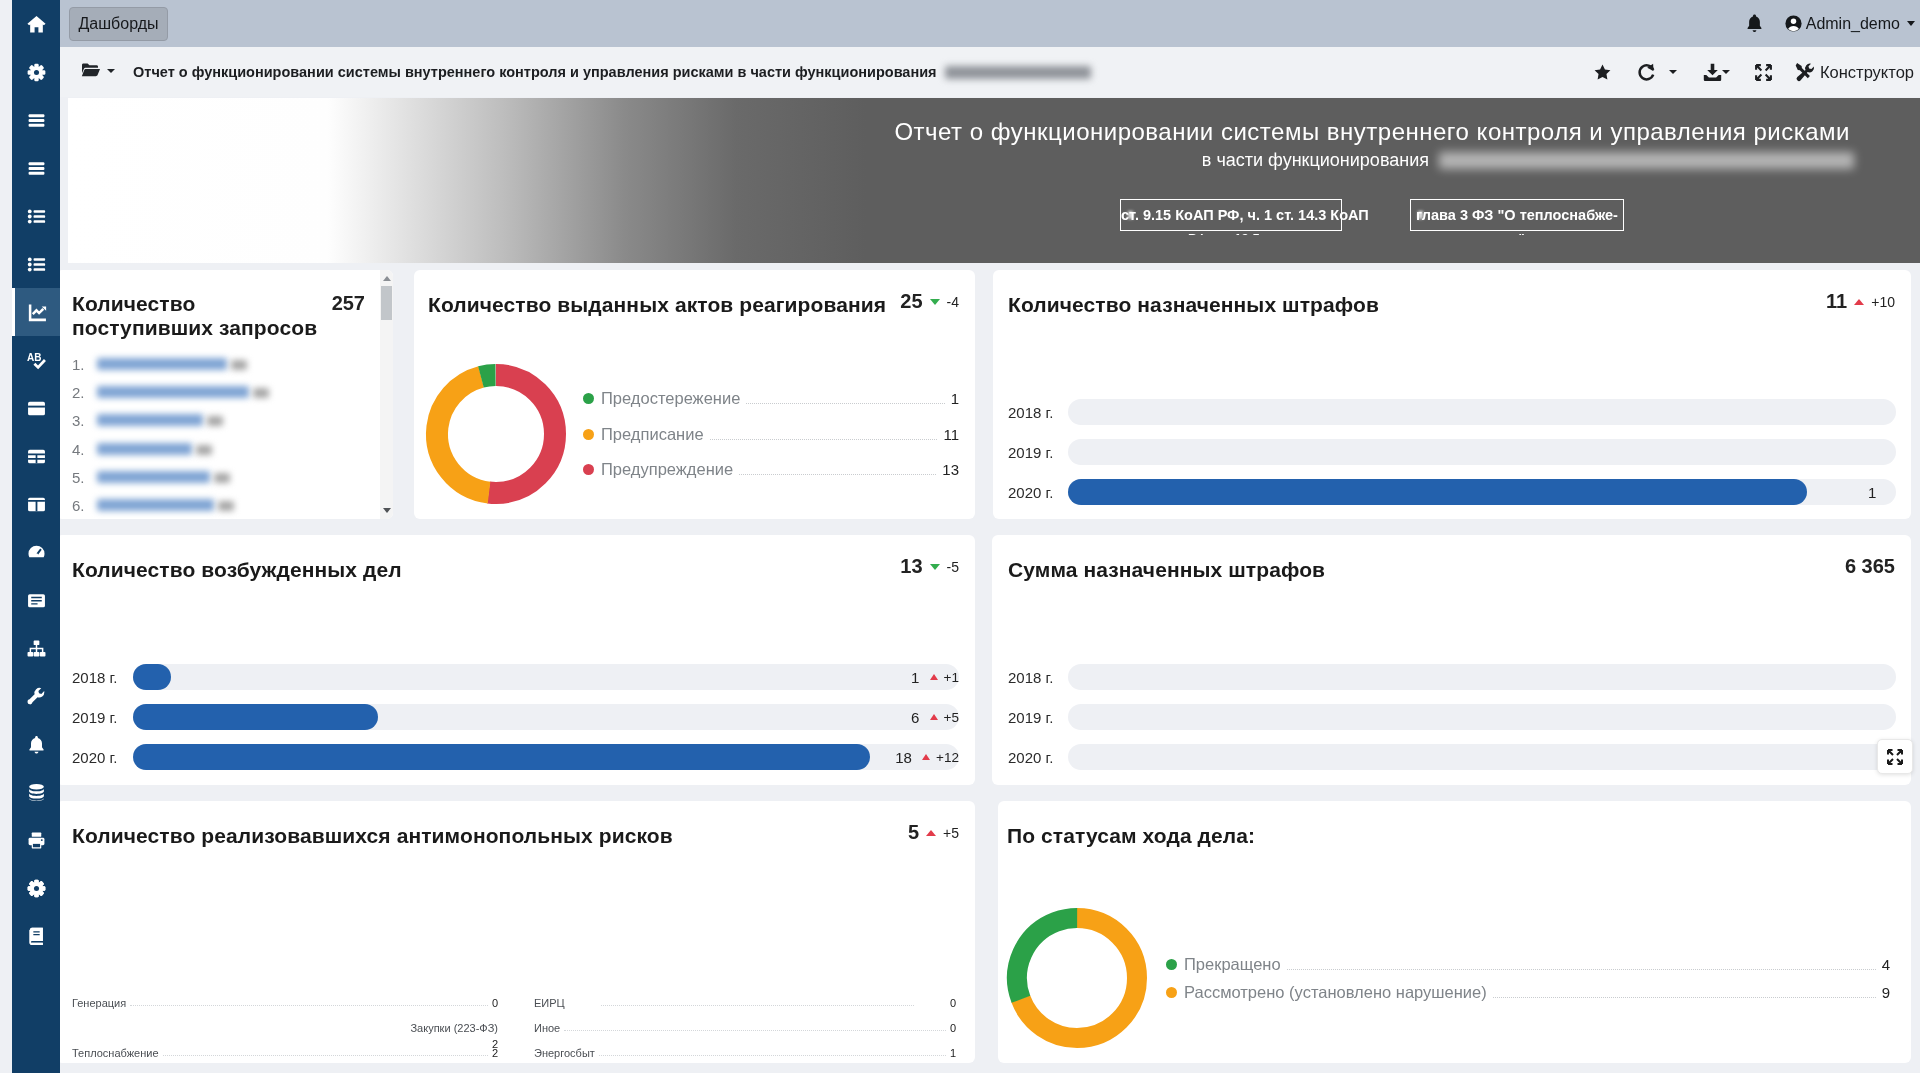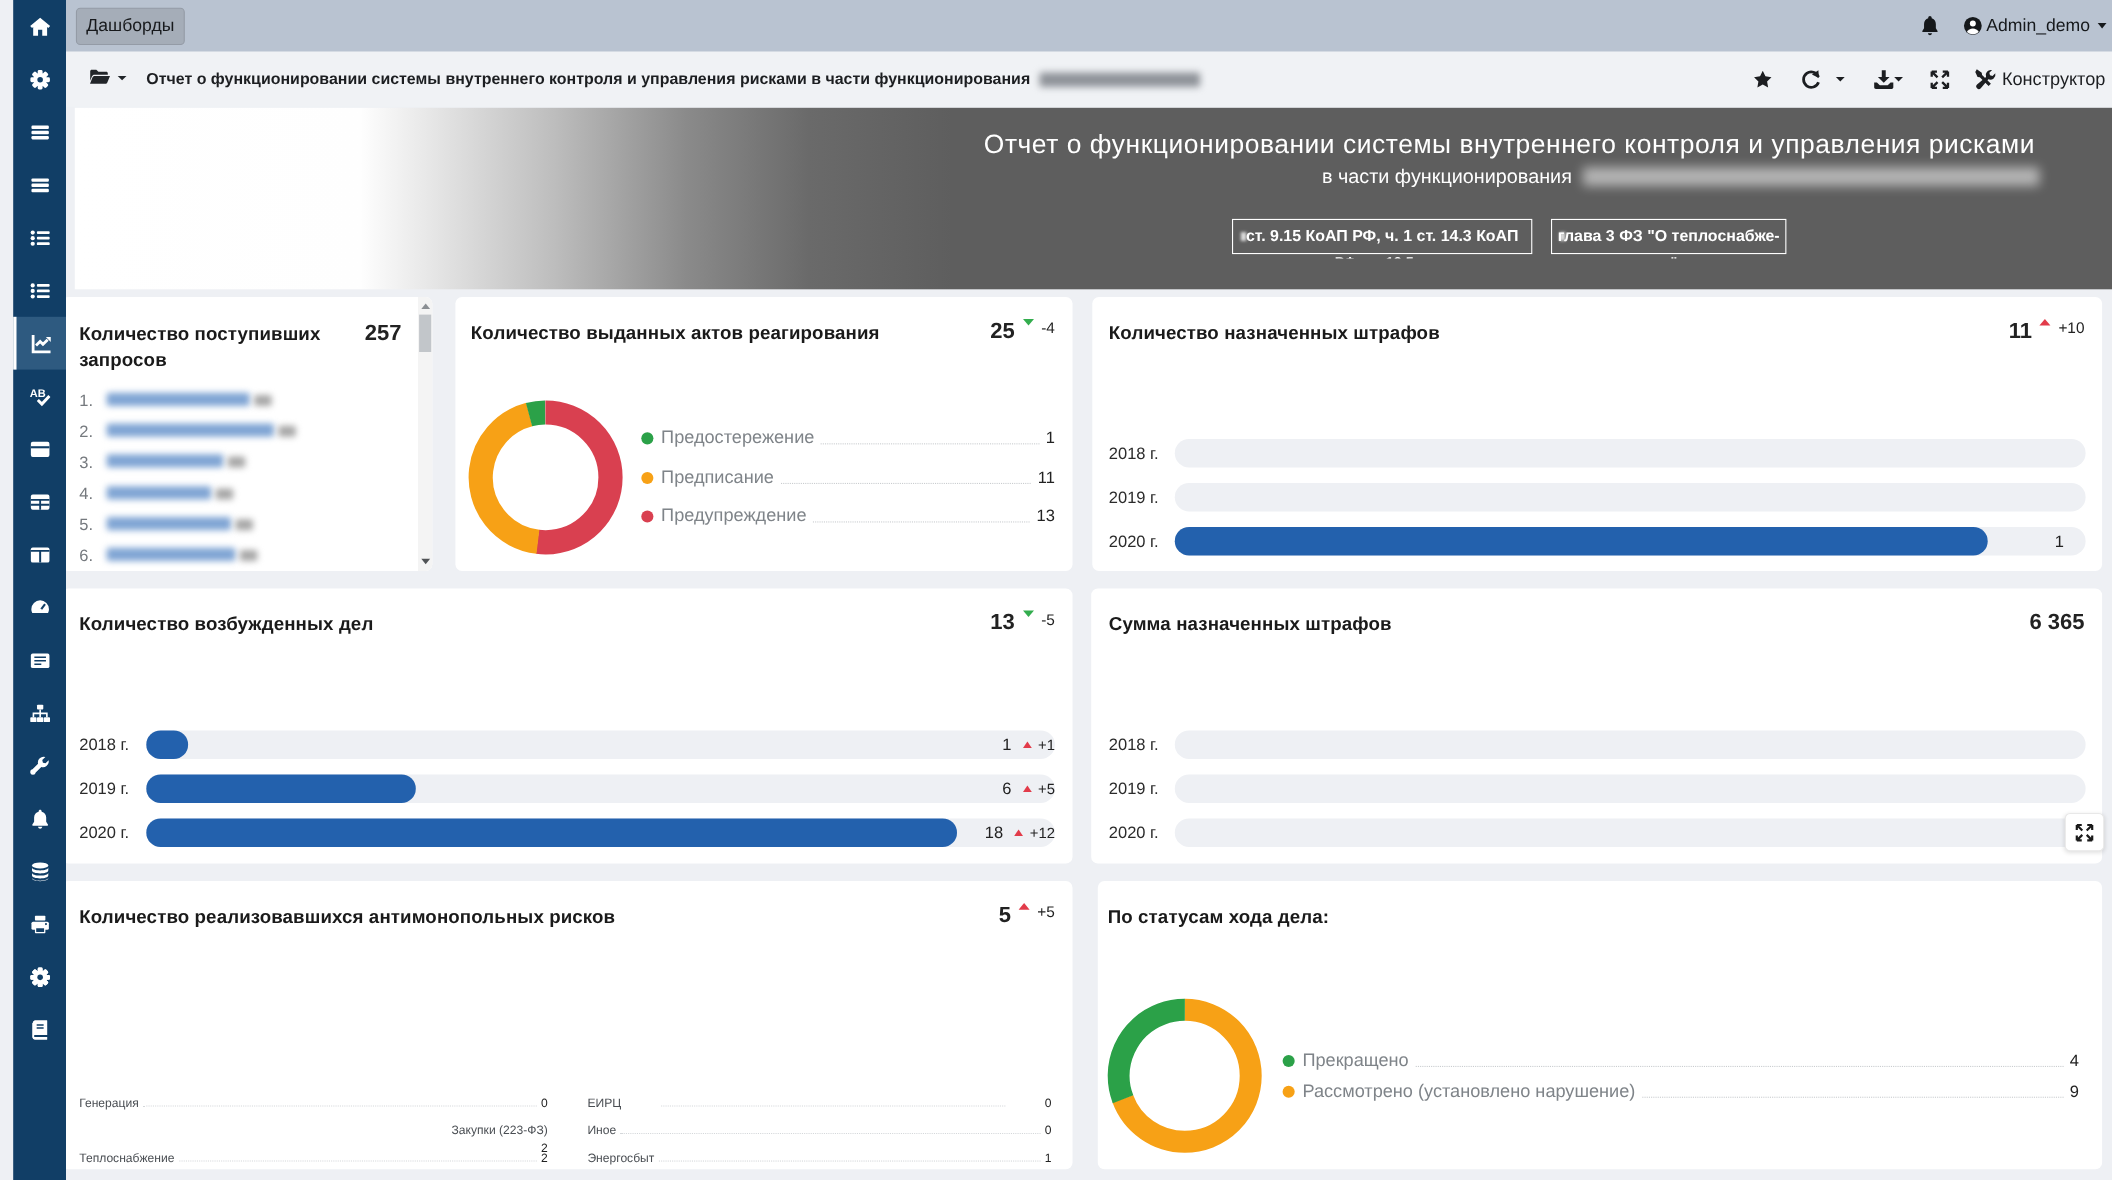--- a/index.html
+++ b/index.html
@@ -25,22 +25,22 @@
 
 
 .banner { left:56px; top:98px; width:1855px; height:165px; background:linear-gradient(90deg,#ffffff 0%,#fefefe 14%,#bdbdbd 23.5%,#8a8a8a 30%,#6a6a6a 36%,#5e5e5e 43%,#5e5e5e 100%); }
 .banner h1 { position:absolute; right:73px; top:20px; font-size:24px; font-weight:400; color:#fff; white-space:nowrap; letter-spacing:0.5px; }
 .banner .sub { position:absolute; right:69px; top:52px; font-size:18px; color:#fff; white-space:nowrap; display:flex; align-items:center; }
 .bbtn { position:absolute; top:101px; height:32px; border:1px solid #fff; color:#fff; font-size:14.5px; font-weight:700; text-align:center; line-height:30px; white-space:nowrap; }
 .bbtn .l2 { position:absolute; left:0; right:0; top:32px; height:3px; overflow:hidden; line-height:14px; font-size:13px; font-weight:700; }
 
 
 .card { position:absolute; background:#fff; border-radius:6px; }
-.ctitle { position:absolute; font-size:17px; font-weight:700; color:#1a1a1a; letter-spacing:0.1px; }
-.cval { position:absolute; display:flex; }
+.ctitle { position:absolute; font-size:21px; font-weight:700; color:#1a1a1a; letter-spacing:0.1px; }
+.cval { position:absolute; display:flex; align-items:center; }
 .cval b { font-size:20px; color:#222; }
 .tri-up { width:0; height:0; border-left:5.5px solid transparent; border-right:5.5px solid transparent; border-bottom:6.5px solid #e23b4a; display:inline-block; }
 .tri-dn { width:0; height:0; border-left:5.5px solid transparent; border-right:5.5px solid transparent; border-top:6.5px solid #33ad4e; display:inline-block; }
 .delta { font-size:14px; color:#222; }
 .blabel { position:absolute; font-size:15px; color:#2b2b2b; white-space:nowrap; }
 .btrack { position:absolute; height:26px; background:#eef0f4; border-radius:13px; }
 .bfill { position:absolute; height:26px; background:#2361ad; border-radius:13px; }
 .bval { position:absolute; font-size:15px; color:#222; display:flex; align-items:center; }
 
 
@@ -69,21 +69,21 @@
 
 .fa { flex:0 0 auto; }
 </style>
 </head>
 <body>
 <div class="root">
 
   <div class="abs banner">
     <h1>Отчет о функционировании системы внутреннего контроля и управления рисками</h1>
     <div class="sub">в части функционирования&nbsp;&nbsp;<span class="blur-w" style="width:415px;height:17px;"></span></div>
-    <div class="bbtn" style="left:1052px;width:273px;"><span style="position:absolute;left:7px;top:11px;width:5px;height:8px;background:#fff;filter:blur(1.5px);opacity:.8;"></span>ст. 9.15 КоАП РФ, ч. 1 ст. 14.3 КоАП<span class="l2">РФ, ст. 19.5 ...</span></div>
+    <div class="bbtn" style="left:1052px;width:222px;"><span style="position:absolute;left:7px;top:11px;width:5px;height:8px;background:#fff;filter:blur(1.5px);opacity:.8;"></span>ст. 9.15 КоАП РФ, ч. 1 ст. 14.3 КоАП<span class="l2">РФ, ст. 19.5 ...</span></div>
     <div class="bbtn" style="left:1342px;width:214px;"><span style="position:absolute;left:7px;top:11px;width:5px;height:8px;background:#fff;filter:blur(1.5px);opacity:.8;"></span>глава 3 ФЗ "О теплоснабже-<span class="l2">нии" ...</span></div>
   </div>
 
   <div class="card" style="left:56px;top:270px;width:337px;height:249px;">
     <div class="ctitle" style="left:16px;top:22px;width:270px;position:absolute;line-height:24px;">Количество поступивших запросов</div>
     <div style="position:absolute;right:28px;top:22px;font-size:20px;font-weight:700;color:#222;">257</div>
 
     <div style="position:absolute;left:16px;top:86px;font-size:15px;color:#75797e;">
       <div style="height:28.2px;">1.&nbsp;&nbsp;&nbsp;<span class="blur-b" style="width:130px;height:12px;"></span>&nbsp;<span class="blur-g" style="width:16px;height:10px;"></span></div>
       <div style="height:28.2px;">2.&nbsp;&nbsp;&nbsp;<span class="blur-b" style="width:152px;height:12px;"></span>&nbsp;<span class="blur-g" style="width:16px;height:10px;"></span></div>

